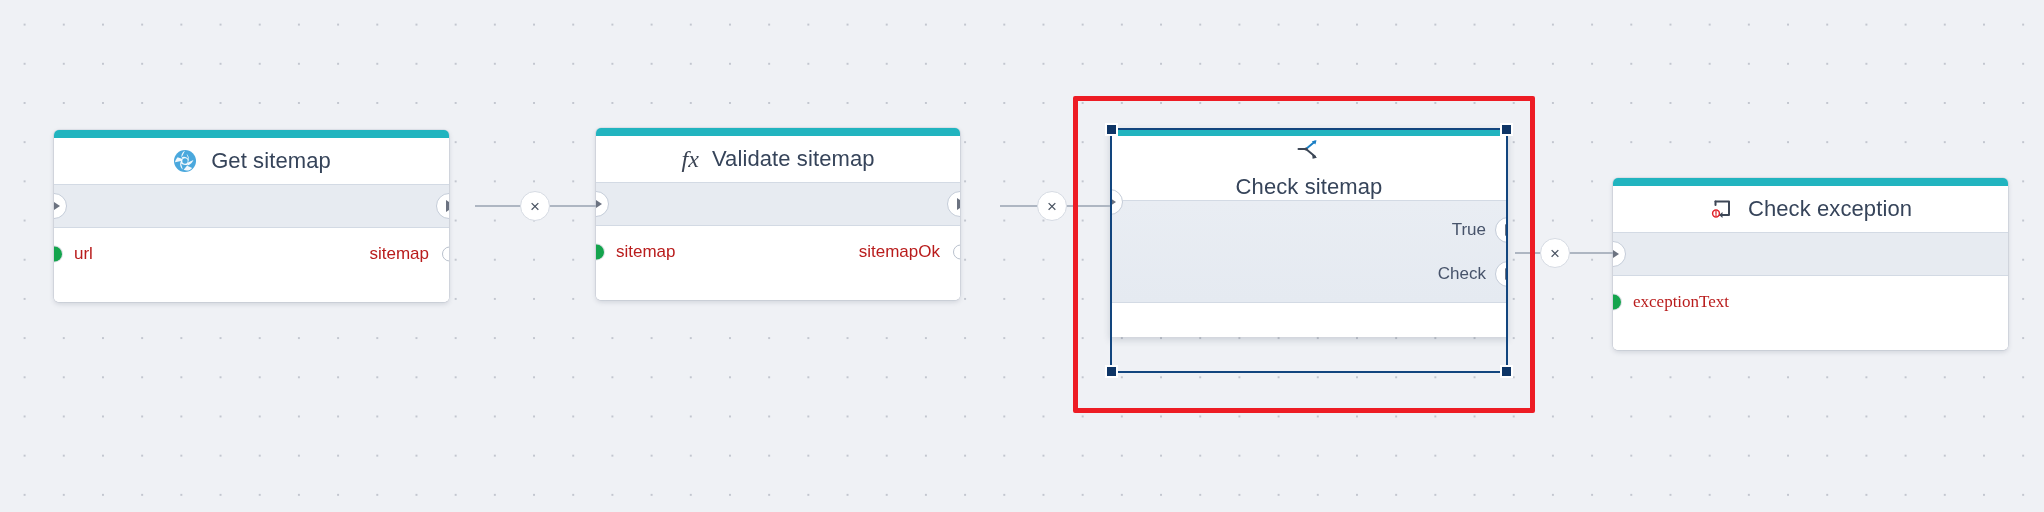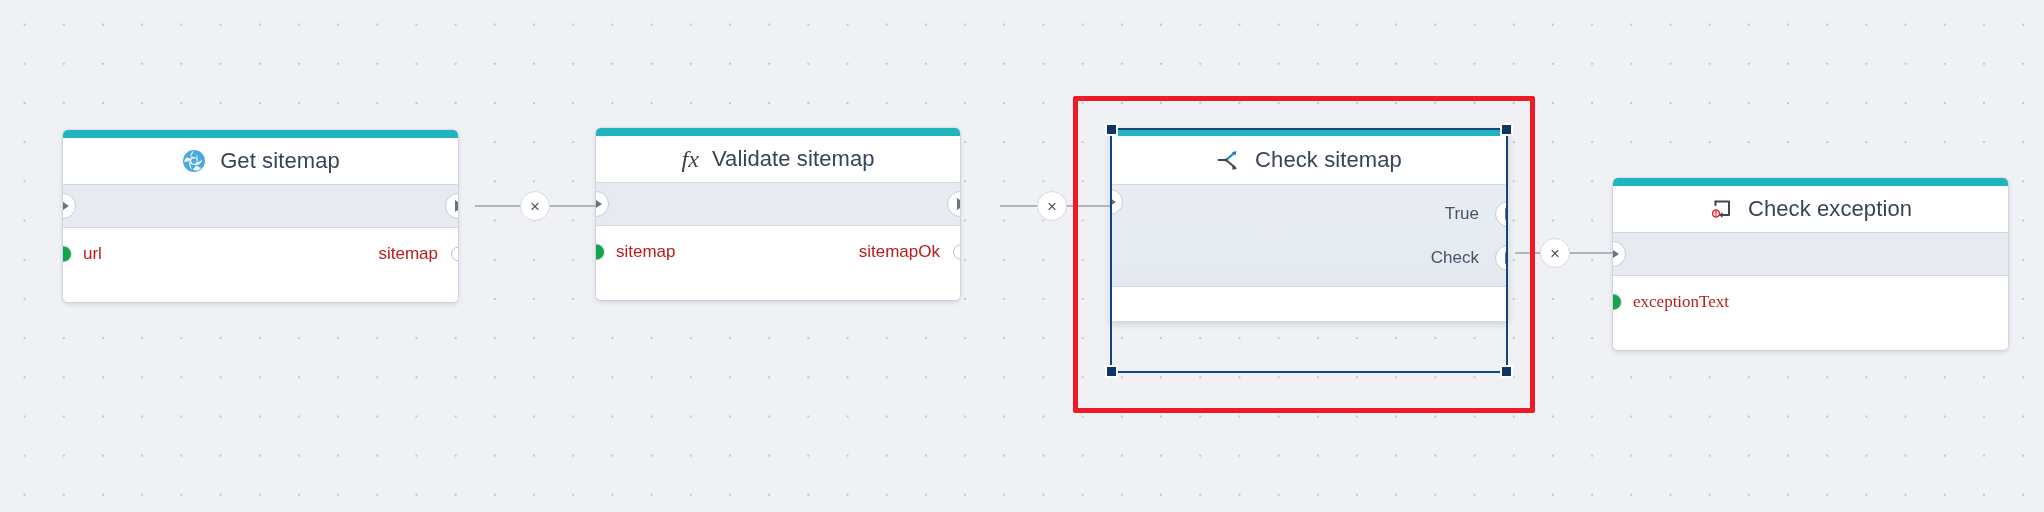--- a/index.html
+++ b/index.html
@@ -126,21 +126,21 @@
   .exec-in  { left: -13px; }
   .exec-out { right: -13px; }
 
   
   .branch-row {
     position: relative;
     display: flex;
     align-items: center;
     justify-content: flex-end;
     height: 44px;
-    padding-right: 29px;
+    padding-right: 22px;
     font-size: 17px;
     color: #47536a;
   }
   .branch-row .exec-port { right: -13px; }
 
   
   .link {
     position: absolute;
     height: 1.6px;
     background: #aeb6c2;
@@ -222,21 +222,21 @@
   <div class="link" style="left:548px; top:205px; width:48px;"></div>
 
   <div class="link" style="left:1000px; top:205px; width:52px;"></div>
   <div class="link-x" style="left:1037px; top:191px;">×</div>
   <div class="link" style="left:1065px; top:205px; width:45px;"></div>
 
   <div class="link" style="left:1515px; top:252px; width:45px;"></div>
   <div class="link-x" style="left:1540px; top:238px;">×</div>
   <div class="link" style="left:1568px; top:252px; width:45px;"></div>
 
-  <div class="node" style="left:63px; top:130px; width:395px;">
+  <div class="node" style="left:54px; top:130px; width:395px;">
     <div class="node-accent"></div>
     <div class="node-title">
       <span class="icon">
         <svg width="26" height="26" viewBox="0 0 26 26">
           <circle cx="13" cy="13" r="11" fill="#4aa8dd"></circle>
           <path d="M13 2.4 C9.2 5 8.6 8.5 10.6 11 L5.6 9.2 C4.2 10.6 3.2 12.5 3 14.2 L9 13
                    C7.4 16 8.3 19.6 10.8 21.4 L9 15.6 C11 17.2 14 17.6 16.2 16.2
                    L11.6 21.8 C14.6 23.4 18.2 22.5 20.2 20 L14.6 17.6
                    C17.6 17.4 20.4 15 21.4 12 L16 14.4 C17.6 11.6 17 8 14.6 6 L16.6 11.4
                    C15 9 12 8.2 9.6 9.4 Z" fill="#ffffff" opacity="0.92"></path>
@@ -277,21 +277,21 @@
         <span>sitemapOk</span>
         <span class="dot dot-hollow"></span>
       </div>
       <div style="height:22px;"></div>
     </div>
   </div>
 
   <div class="node node-selected" style="left:1110px; top:128px; width:398px; border-radius:0;
               box-shadow:0 3px 7px rgba(40,55,80,0.18);">
     <div class="node-accent"></div>
-    <div class="node-title" style="height:48px;">
+    <div class="node-title" style="height:64px;flex-direction:column;">
       <span class="icon">
         <svg width="26" height="24" viewBox="0 0 26 24">
           <path d="M2.5 12 L10 12" stroke="#3d4756" stroke-width="2" fill="none" stroke-linecap="round"></path>
           <path d="M10 12 L19 4.5" stroke="#1b7fc4" stroke-width="2" fill="none" stroke-linecap="round"></path>
           <path d="M10 12 L19 19.5" stroke="#3d4756" stroke-width="2" fill="none" stroke-linecap="round"></path>
           <path d="M20.5 3.2 L15.8 4.2 L19.4 7.6 Z" fill="#1b7fc4"></path>
           <path d="M21 20.8 L16.2 16.9 L16.6 21.8 Z" fill="#3d4756"></path>
           <circle cx="10" cy="12" r="1.6" fill="#3d4756"></circle>
         </svg>
       </span>

